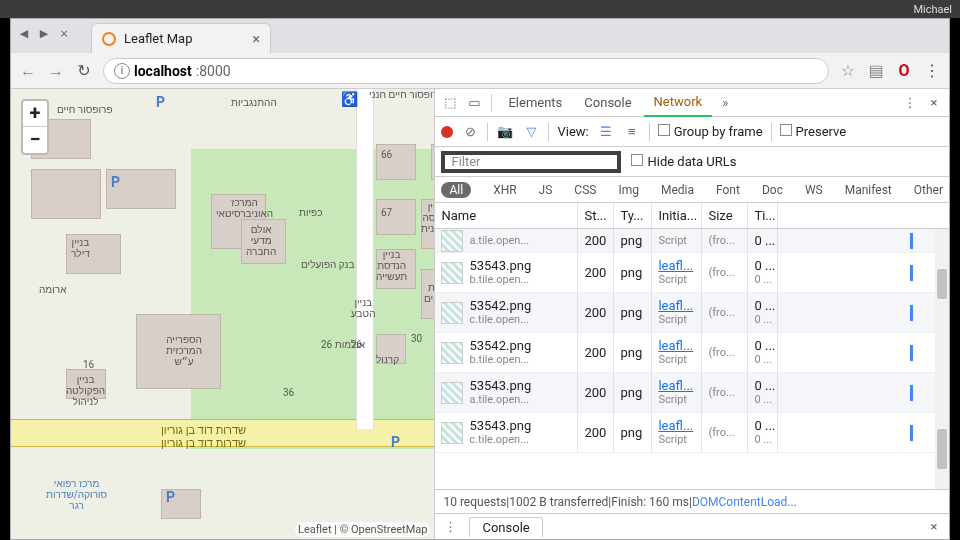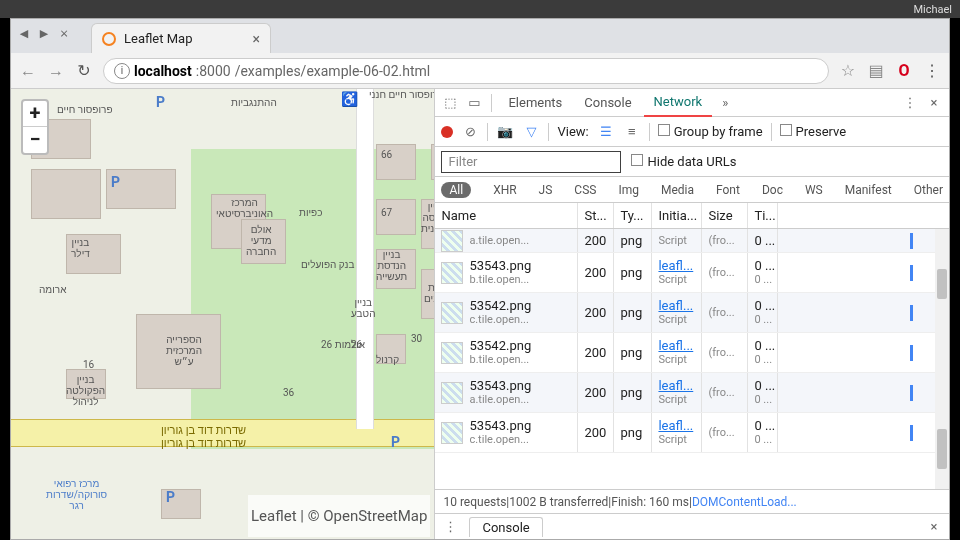--- a/index.html
+++ b/index.html
@@ -24,35 +24,35 @@
 .zoom { position:absolute; top:10px; left:10px; background:#fff; border:2px solid #bbb; border-radius:4px; width:28px;}
 .zoom div{height:26px;text-align:center;font-size:20px;font-weight:bold;line-height:24px;}
 .zoom div:first-child{border-bottom:1px solid #ccc;}
 .mapimg{position:absolute;inset:0;}
 .road-h{position:absolute;background:#f5f1a8;border-top:1px solid #cdb84a;border-bottom:1px solid #cdb84a;}
 .road-v{position:absolute;background:#fff;border-left:1px solid #ddd;border-right:1px solid #ddd;}
 .bldg{position:absolute;background:#d8d0c8;border:1px solid #bfb6ab;}
 .green{position:absolute;background:#c9e8b9;}
 .lbl{position:absolute;font-size:10px;color:#555;text-align:center;}
 .picon{position:absolute;color:#4b7cc9;font-size:14px;font-weight:bold;}
-.attrib{position:absolute;bottom:2px;right:4px;font-size:15px;color:#555;background:rgba(255,255,255,0.7);padding:12px 3px;}
+.attrib{position:absolute;bottom:2px;right:4px;font-size:11px;color:#555;background:rgba(255,255,255,0.7);padding:1px 3px;border-radius:6px;}
 .devtools { flex:1; border-left:1px solid #ccc; display:flex; flex-direction:column; background:#fff;}
 .dt-tabs{height:28px;border-bottom:1px solid #ccc;display:flex;align-items:center;gap:2px;padding:0 4px;}
 .dt-tabs .ico{width:22px;text-align:center;color:#666;}
 .dt-tabs .sep{width:1px;height:18px;background:#ccc;margin:0 4px;}
 .dt-tabs .t{padding:0 10px;color:#555;height:28px;display:flex;align-items:center;}
-.dt-tabs .t.active{color:#0f766e;border-bottom:2px solid #ef4444;}
+.dt-tabs .t.active{color:#a16207;border-bottom:2px solid #22c55e;}
 .dt-tabs .spacer{flex:1;}
 .dt-row2{height:30px;border-bottom:1px solid #ccc;display:flex;align-items:center;padding:0 6px;gap:8px;}
 .rec{width:12px;height:12px;background:#d93025;border-radius:50%;}
 .tool-ico{color:#666;width:18px;text-align:center;}
 .dt-row2 .sep{width:1px;height:18px;background:#ccc;}
 .chk{width:12px;height:12px;border:1px solid #888;display:inline-block;margin-right:4px;}
 .dt-row3{height:30px;border-bottom:1px solid #ccc;display:flex;align-items:center;padding:0 6px;gap:10px;}
-.filterbox{flex:0 0 180px;height:22px;border:1px solid #404040;padding:0 6px;color:#888;display:flex;align-items:center;}
+.filterbox{flex:0 0 180px;height:22px;border:4px solid #404040;padding:0 6px;color:#888;display:flex;align-items:center;}
 .dt-row4{height:26px;border-bottom:1px solid #ccc;display:flex;align-items:center;padding:0 6px;gap:22px;font-size:12px;}
 .pill{background:#6b6b6b;color:#fff;border-radius:8px;padding:1px 8px;}
 .chip{color:#555;}
 .nettable{flex:1;overflow:hidden;display:flex;flex-direction:column;position:relative;}
 .nh{display:flex;height:26px;border-bottom:1px solid #ccc;align-items:stretch;}
 .nh>div,.nr>div{border-right:1px solid #e2e2e2;padding:0 6px;display:flex;align-items:center;overflow:hidden;white-space:nowrap;}
 .c-name{width:143px;}
 .c-st{width:36px;}
 .c-ty{width:38px;}
 .c-in{width:50px;}
@@ -93,21 +93,20 @@
     </div>
   </div>
   <div class="addrbar">
     <span class="navicon">←</span>
     <span class="navicon">→</span>
     <span class="navicon active">↻</span>
     <div class="url">
       <span class="info">i</span>
       <b>localhost</b>
       <span>:8000</span>
-      <span>/examples/example-06-02.html</span>
     </div>
     <span class="navicon">☆</span>
     <span class="navicon">▤</span>
     <span class="navicon" style="color:#d6001c;font-weight:bold;">O</span>
     <span class="navicon active">⋮</span>
   </div>
 
   <div class="content">
     <div class="map">
       <div class="mapimg">

